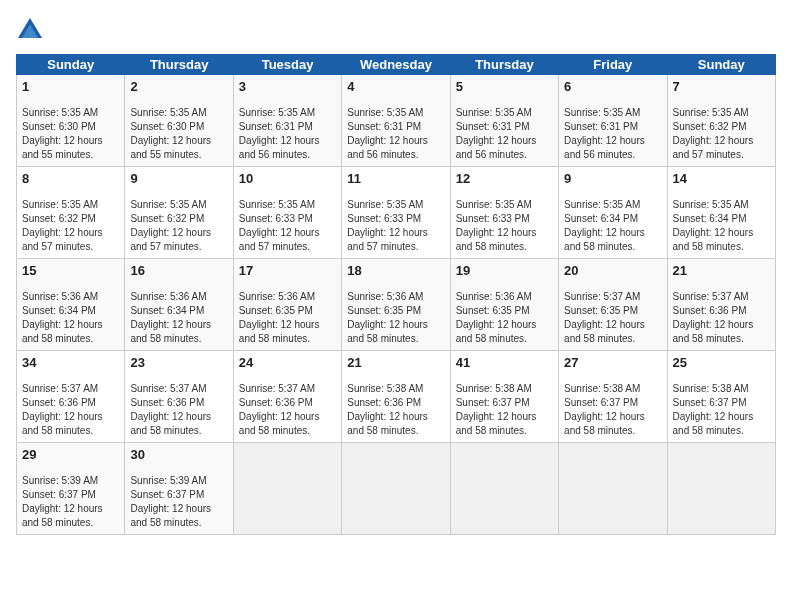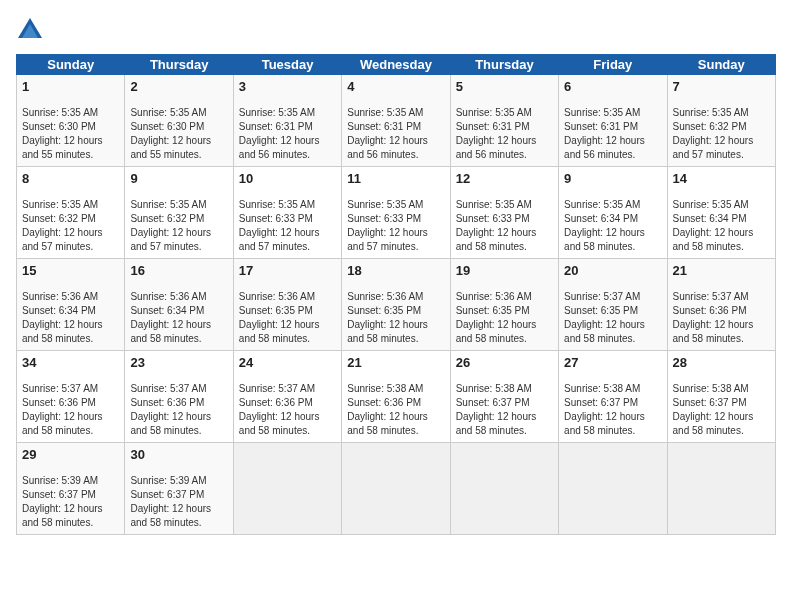--- a/index.html
+++ b/index.html
@@ -224,29 +224,29 @@
         </td>
         <td>
           <span class="day-number">24</span>
           <div class="day-info">Sunrise: 5:37 AM<br>Sunset: 6:36 PM<br>Daylight: 12 hours<br>and 58 minutes.</div>
         </td>
         <td>
           <span class="day-number">21</span>
           <div class="day-info">Sunrise: 5:38 AM<br>Sunset: 6:36 PM<br>Daylight: 12 hours<br>and 58 minutes.</div>
         </td>
         <td>
-          <span class="day-number">26</span>
+          <span class="day-number">41</span>
           <div class="day-info">Sunrise: 5:38 AM<br>Sunset: 6:37 PM<br>Daylight: 12 hours<br>and 58 minutes.</div>
         </td>
         <td>
           <span class="day-number">27</span>
           <div class="day-info">Sunrise: 5:38 AM<br>Sunset: 6:37 PM<br>Daylight: 12 hours<br>and 58 minutes.</div>
         </td>
         <td>
-          <span class="day-number">28</span>
+          <span class="day-number">25</span>
           <div class="day-info">Sunrise: 5:38 AM<br>Sunset: 6:37 PM<br>Daylight: 12 hours<br>and 58 minutes.</div>
         </td>
       </tr>
       <tr>
         <td>
           <span class="day-number">29</span>
           <div class="day-info">Sunrise: 5:39 AM<br>Sunset: 6:37 PM<br>Daylight: 12 hours<br>and 58 minutes.</div>
         </td>
         <td>
           <span class="day-number">30</span>

